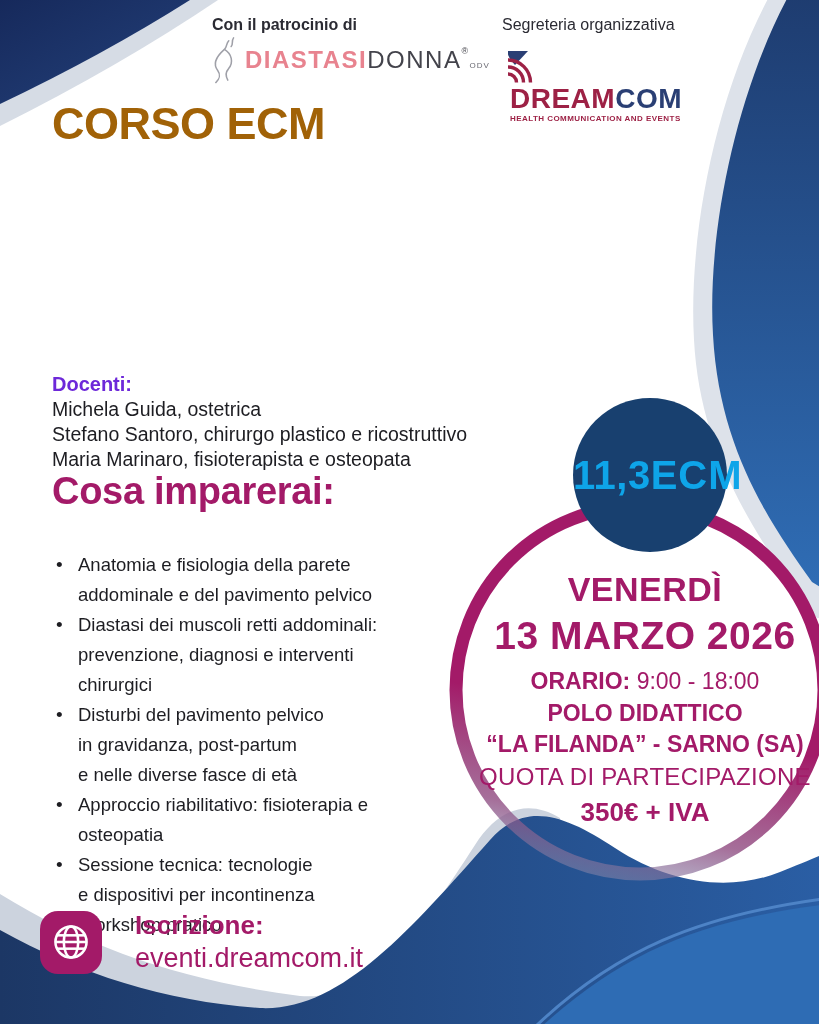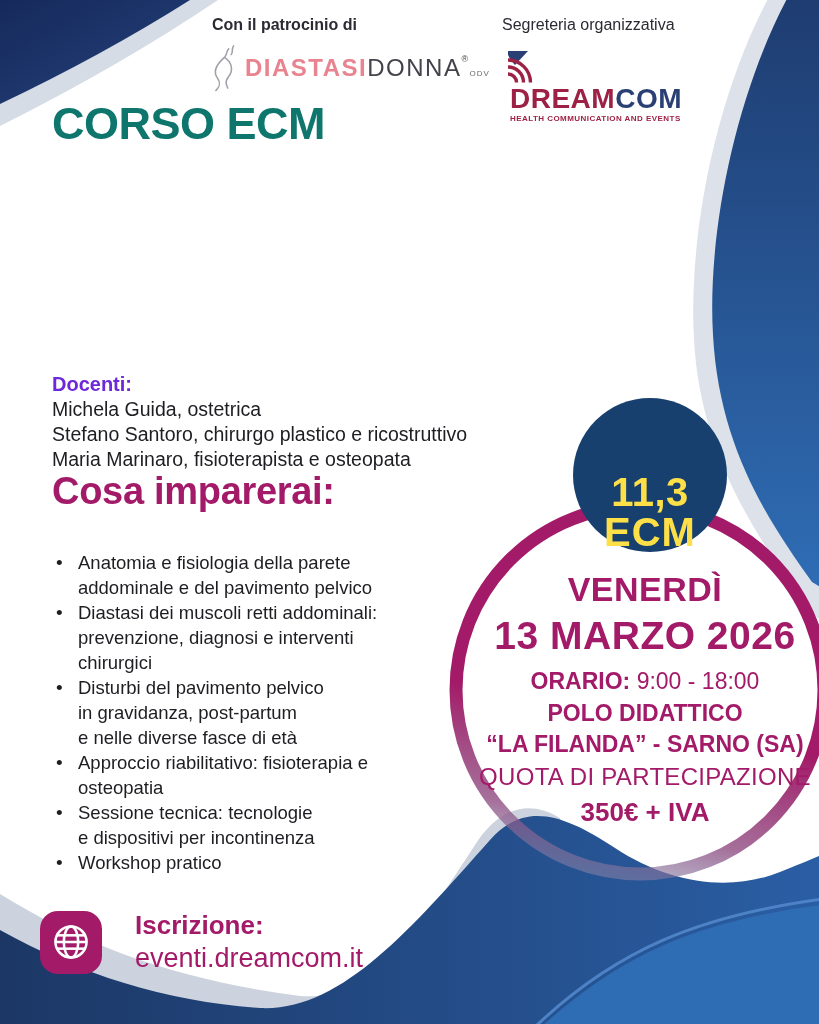--- a/index.html
+++ b/index.html
@@ -8,53 +8,53 @@
     background:#ffffff;overflow:hidden;
     font-family:"Liberation Sans","DejaVu Sans",sans-serif;
     -webkit-font-smoothing:antialiased;
   }
   .bg{position:absolute;left:0;top:0;width:819px;height:1024px;z-index:0;}
   .layer{position:absolute;z-index:2;}
 
   
   .patronage-label{left:212px;top:16px;font-size:16px;color:#2b2b33;font-weight:bold;}
   .secretariat-label{left:502px;top:16px;font-size:16px;color:#2b2b33;}
-  .dd-logo{left:203px;top:44px;display:flex;align-items:center;}
+  .dd-logo{left:203px;top:36px;display:flex;align-items:center;}
   .dd-text{font-size:24px;letter-spacing:1.5px;margin-left:2px;white-space:nowrap;}
   .dd-pink{color:#e8838f;font-weight:700;}
   .dd-dark{color:#43434b;font-weight:400;}
   .dd-reg{font-size:9px;vertical-align:top;color:#43434b;}
   .dd-odv{font-size:8px;color:#6a6a72;letter-spacing:1px;}
   .dc-logo{left:505px;top:48px;display:flex;align-items:flex-start;flex-direction:column;}
   .dc-textcol{margin-left:5px;line-height:1;}
   .dc-word{font-size:28px;font-weight:700;letter-spacing:.5px;white-space:nowrap;}
   .dc-dream{color:#9d2145;}
   .dc-com{color:#2a3f74;}
   .dc-tagline{font-size:8px;font-weight:700;color:#9d2145;letter-spacing:.45px;margin-top:2px;white-space:nowrap;}
 
   
-  .kicker{left:52px;top:98px;font-size:45px;font-weight:700;letter-spacing:-.5px;color:#0f766e;}
+  .kicker{left:52px;top:98px;font-size:45px;font-weight:700;letter-spacing:-.5px;color:#a16207;}
   .course-title{left:52px;top:170px;font-size:31px;line-height:37px;font-weight:700;
     color:#1f3865;white-space:pre-line;letter-spacing:-.3px;}
 
   .teachers{left:52px;top:372px;color:#1d1d22;font-size:19.5px;line-height:25px;}
   .teachers .heading{font-weight:700;color:#6d28d9;font-size:20px;}
 
   .learn-heading{left:52px;top:470px;font-size:38px;font-weight:700;color:#a31a68;letter-spacing:-.3px;}
   .learn-sub{left:58px;top:524px;font-size:25px;font-weight:700;color:#1f3865;letter-spacing:.3px;}
 
   .bullets{left:52px;top:550px;width:420px;margin:0;padding:0;list-style:none;}
-  .bullets li{position:relative;padding-left:26px;font-size:18.5px;line-height:25px;
+  .bullets li{position:relative;padding-left:26px;font-size:18.5px;line-height:30px;
     color:#1d1d22;white-space:pre-line;}
   .bullets li::before{content:"•";position:absolute;left:4px;top:0;font-size:19px;color:#1d1d22;}
 
   
   .ecm-badge{left:573px;top:398px;width:154px;height:154px;border-radius:50%;
-    background:#18406f;display:flex;flex-direction:column;align-items:center;justify-content:flex-end;
-    color:#fde047;font-weight:700;z-index:3;}
+    background:#18406f;display:flex;flex-direction:row;align-items:center;justify-content:flex-start;
+    color:#0ea5e9;font-weight:700;z-index:3;}
   .ecm-badge .val{font-size:40px;line-height:40px;letter-spacing:.5px;}
   .ecm-badge .lab{font-size:40px;line-height:40px;letter-spacing:1px;}
 
   
   .event{left:455px;top:570px;width:380px;text-align:center;color:#a31a68;z-index:3;}
   .event .day{font-size:34px;font-weight:700;letter-spacing:.5px;}
   .event .date{font-size:39px;font-weight:700;margin-top:5px;letter-spacing:.5px;}
   .event .time{font-size:23px;margin-top:10px;}
   .event .time .lbl{font-weight:700;}
   .event .venue1{font-size:23px;font-weight:700;margin-top:5px;}

